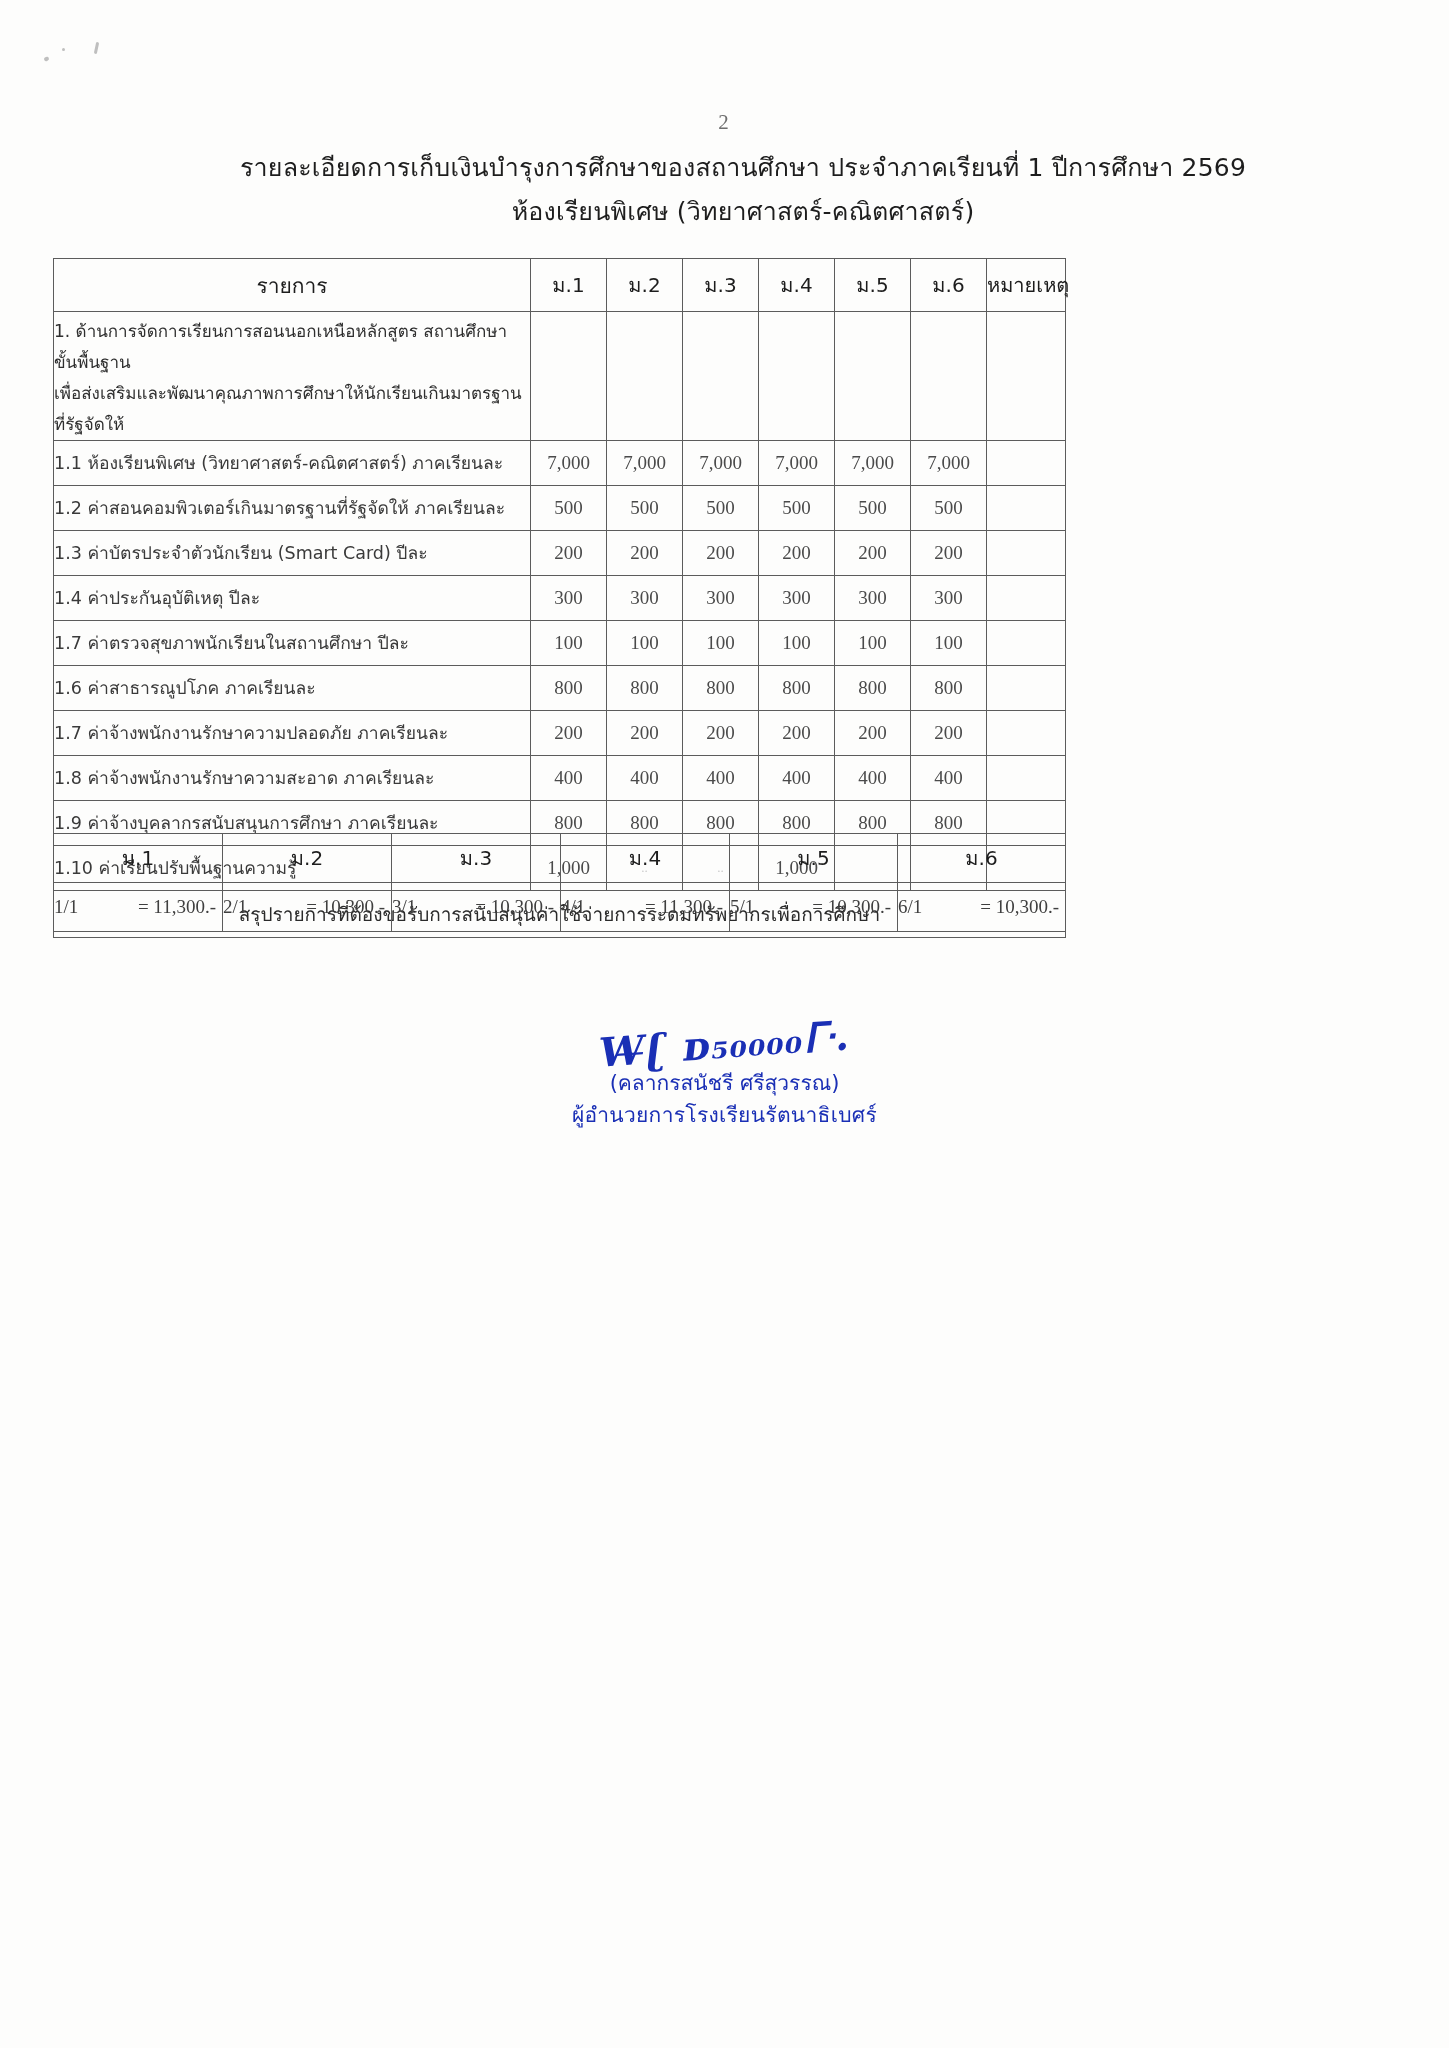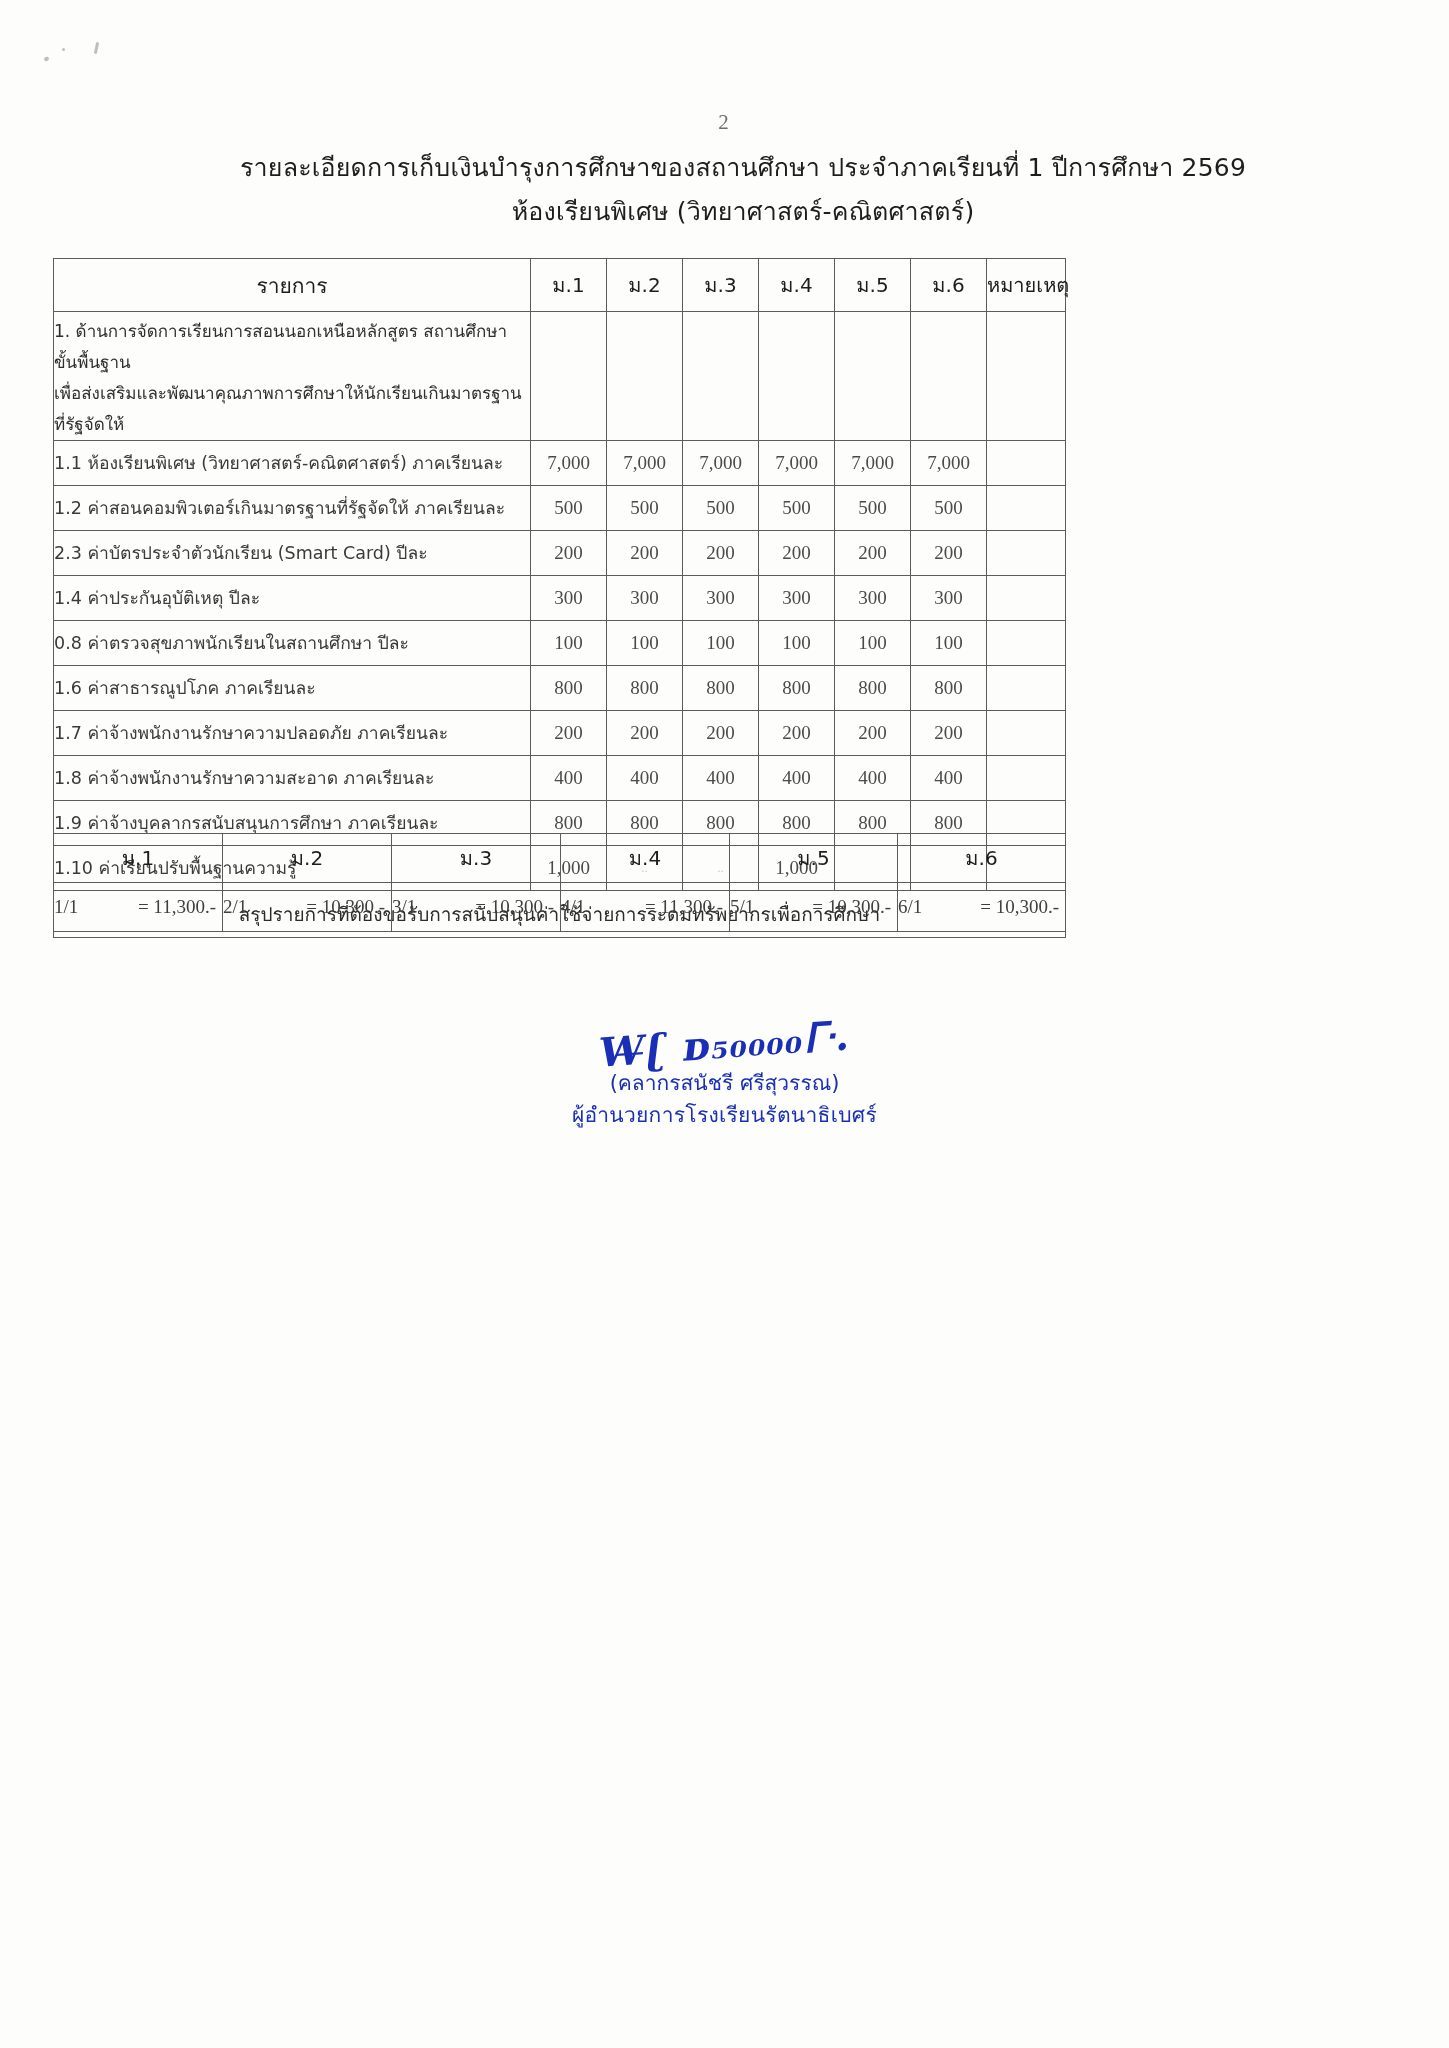--- a/index.html
+++ b/index.html
@@ -231,41 +231,41 @@
         <td class="desc-cell">1.2 ค่าสอนคอมพิวเตอร์เกินมาตรฐานที่รัฐจัดให้ ภาคเรียนละ</td>
         <td class="num-cell">500</td>
         <td class="num-cell">500</td>
         <td class="num-cell">500</td>
         <td class="num-cell">500</td>
         <td class="num-cell">500</td>
         <td class="num-cell">500</td>
         <td class="num-cell note-cell"></td>
       </tr>
       <tr>
-        <td class="desc-cell">2.3 ค่าบัตรประจำตัวนักเรียน (Smart Card) ปีละ</td>
+        <td class="desc-cell">1.3 ค่าบัตรประจำตัวนักเรียน (Smart Card) ปีละ</td>
         <td class="num-cell">200</td>
         <td class="num-cell">200</td>
         <td class="num-cell">200</td>
         <td class="num-cell">200</td>
         <td class="num-cell">200</td>
         <td class="num-cell">200</td>
         <td class="num-cell note-cell"></td>
       </tr>
       <tr>
         <td class="desc-cell">1.4 ค่าประกันอุบัติเหตุ  ปีละ</td>
         <td class="num-cell">300</td>
         <td class="num-cell">300</td>
         <td class="num-cell">300</td>
         <td class="num-cell">300</td>
         <td class="num-cell">300</td>
         <td class="num-cell">300</td>
         <td class="num-cell note-cell"></td>
       </tr>
       <tr>
-        <td class="desc-cell">0.8 ค่าตรวจสุขภาพนักเรียนในสถานศึกษา ปีละ</td>
+        <td class="desc-cell">1.7 ค่าตรวจสุขภาพนักเรียนในสถานศึกษา ปีละ</td>
         <td class="num-cell">100</td>
         <td class="num-cell">100</td>
         <td class="num-cell">100</td>
         <td class="num-cell">100</td>
         <td class="num-cell">100</td>
         <td class="num-cell">100</td>
         <td class="num-cell note-cell"></td>
       </tr>
       <tr>
         <td class="desc-cell">1.6 ค่าสาธารณูปโภค ภาคเรียนละ</td>

